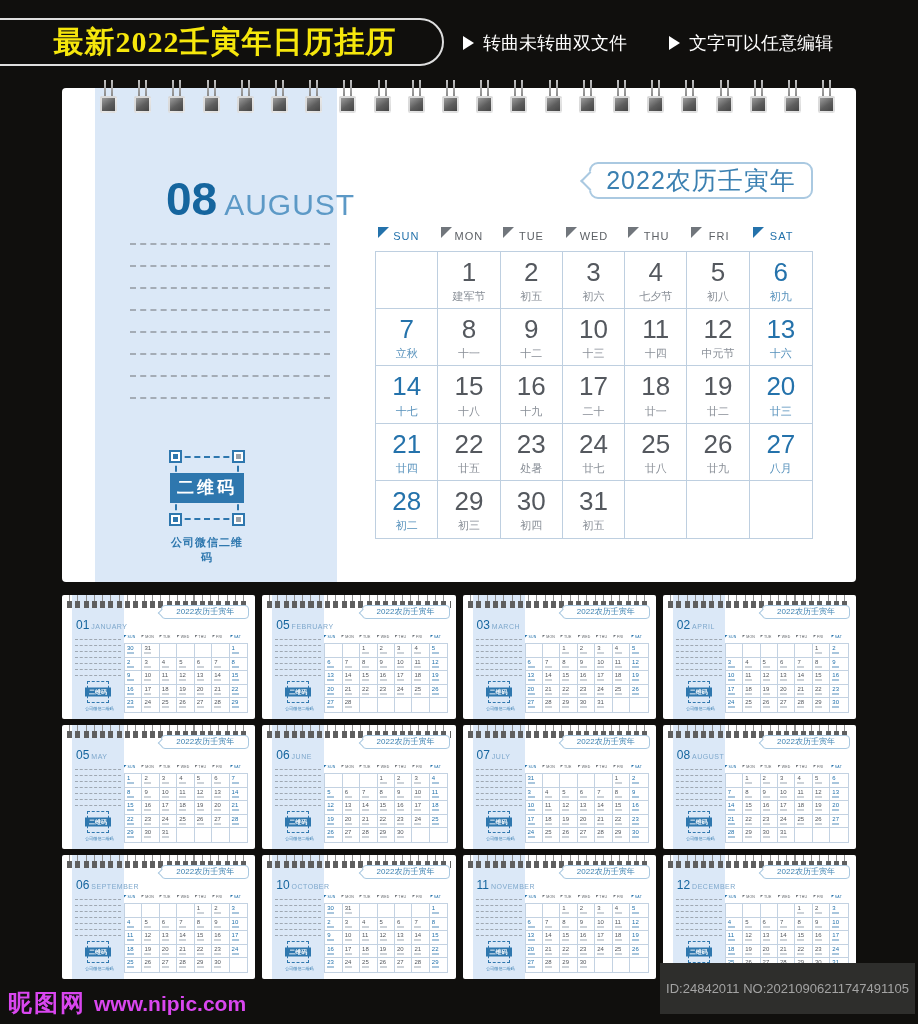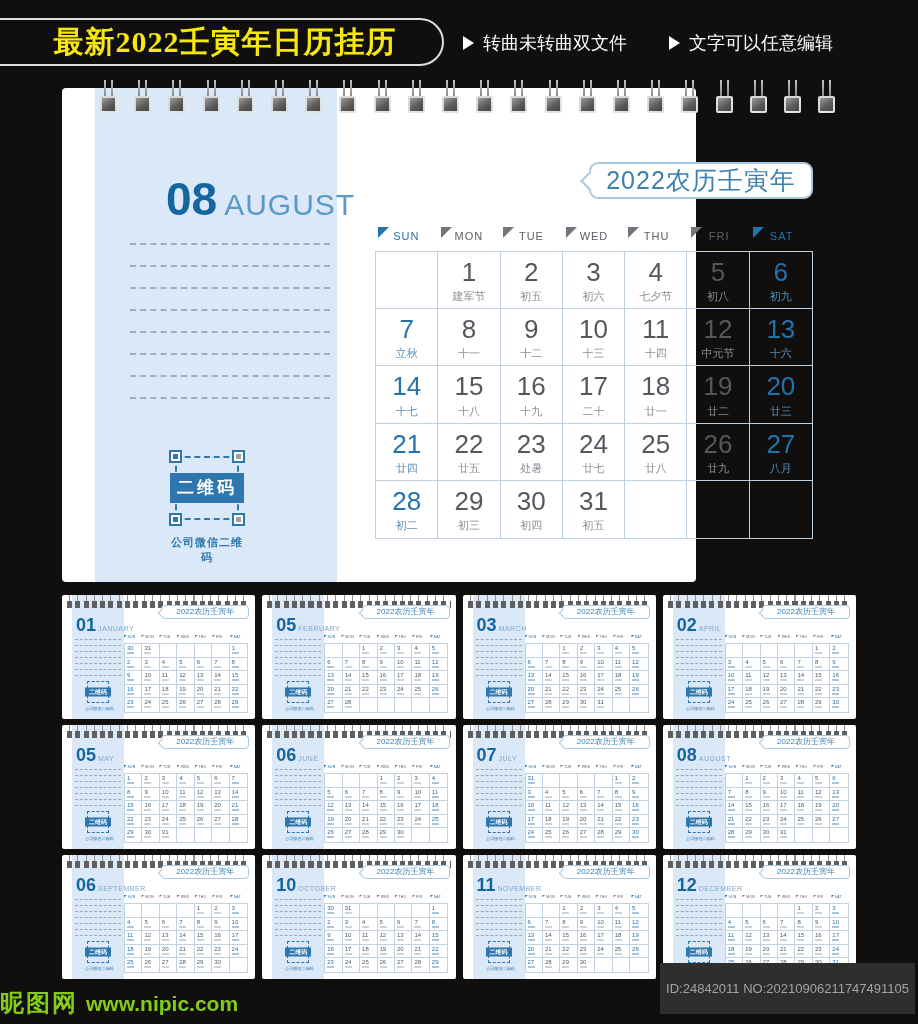--- a/index.html
+++ b/index.html
@@ -15,21 +15,21 @@
     border:2px solid #dedede;border-radius:27px;
     display:flex;align-items:center;justify-content:center;padding-left:34px;box-sizing:border-box;
   }
   .title-text{color:#f6e70c;font-size:30px;font-weight:bold;letter-spacing:1px;white-space:nowrap;}
   .note{position:absolute;top:31px;color:#ffffff;font-size:18px;display:flex;align-items:center;white-space:nowrap;padding-left:16px;}
   .note .tri{display:inline-block;width:0;height:0;border-left:11px solid #fff;
     border-top:7px solid transparent;border-bottom:7px solid transparent;margin-right:9px;}
   .note1{left:447px;} .note2{left:653px;}
 
   
-  .card{position:absolute;left:62px;top:88px;width:634px;height:494px;background:#ffffff;border-radius:4px;}
+  .card{position:absolute;left:62px;top:88px;width:794px;height:494px;background:#ffffff;border-radius:4px;}
   .panel{position:absolute;left:33px;top:0;width:242px;height:100%;background:#dbe8f7;}
   
   .clip{position:absolute;top:-8px;width:17px;height:34px;}
   .clip .w1,.clip .w2{position:absolute;top:0;width:2px;height:24px;background:linear-gradient(180deg,#c2c2c2,#6f6f6f);}
   .clip .w1{left:4px;} .clip .w2{left:11px;}
   .clip .foot{position:absolute;top:16px;left:0;width:17px;height:17px;box-sizing:border-box;
     background:linear-gradient(145deg,#9d9d9d 0%,#5d5d5d 55%,#454545 100%);
     border:2px solid rgba(255,255,255,.78);border-radius:2px;}
   
   .month-label{position:absolute;left:104px;top:84px;white-space:nowrap;}
@@ -72,21 +72,21 @@
   
   .thumbs{position:absolute;left:62px;top:595px;width:794px;
     display:grid;grid-template-columns:repeat(4,1fr);column-gap:7px;row-gap:6px;}
   .mini{position:relative;height:124px;background:#ffffff;border-radius:2px;}
   .mini-panel{position:absolute;left:10px;top:0;width:52px;height:100%;background:#dbe8f7;}
   .mini-wires{position:absolute;left:7px;right:7px;top:0;height:7px;
     background:repeating-linear-gradient(90deg,#909090 0 1px,transparent 1px 8.3px);}
   .mini-feet{position:absolute;left:5px;right:5px;top:6px;height:7px;
     background:repeating-linear-gradient(90deg,#5f5f5f 0 5px,transparent 5px 8.3px);}
   .mini-month{position:absolute;left:14px;top:20px;white-space:nowrap;}
-  .mini-num{font-size:18px;font-weight:bold;color:#15659e;}
+  .mini-num{font-size:12px;font-weight:normal;color:#15659e;}
   .mini-name{font-size:7px;color:#7fa8cc;margin-left:2px;letter-spacing:.5px;}
   .mini-notes{position:absolute;left:13px;top:44px;width:46px;}
   .mini-notes div{height:0;border-top:1px dashed #9fa8b2;margin-bottom:5px;}
   .mini-qr{position:absolute;left:14px;top:86px;width:44px;text-align:center;}
   .mini-qr-box{position:relative;width:20px;height:20px;margin:0 auto;border:1px dashed #2e77ae;}
   .mini-qr-banner{position:absolute;left:-3px;right:-3px;top:50%;transform:translateY(-50%);height:9px;
     background:#2e77ae;color:#fff;font-size:6px;line-height:9px;text-align:center;font-weight:bold;}
   .mini-qr-cap{margin-top:3px;color:#2e77ae;font-size:7px;transform:scale(.58);transform-origin:center top;white-space:nowrap;}
   .mini-bubble{position:absolute;right:6px;top:10px;width:88px;height:14px;box-sizing:border-box;background:#fff;
     border:1px solid #aac9e1;border-radius:4px;color:#3b80b1;font-size:8px;line-height:12px;text-align:center;}
@@ -103,21 +103,21 @@
     border:1px solid #c3d2e2;box-sizing:border-box;}
   .mcell{border-right:1px solid #c3d2e2;border-bottom:1px solid #c3d2e2;overflow:hidden;
     font-size:6px;color:#54585e;line-height:1;padding:1px 0 0 2px;text-align:left;}
   .mcell.no-r{border-right:none;} .mcell.no-b{border-bottom:none;}
   .mcell.we{color:#2472ab;}
   .mcell .ml{display:block;width:7px;height:2px;background:#ccd2d8;margin-top:1px;}
   .mcell.we .ml{background:#a9c6dd;}
 
   
   .footer{position:absolute;left:0;bottom:0;width:100%;height:40px;}
-  .logo{position:absolute;left:0;bottom:5px;color:#84cc16;white-space:nowrap;}
+  .logo{position:absolute;left:8px;bottom:5px;color:#d946ef;white-space:nowrap;}
   .logo-cn{font-size:24px;font-weight:bold;letter-spacing:2px;}
   .logo-url{font-size:21px;font-weight:600;margin-left:8px;}
   .img-id{position:absolute;right:3px;bottom:10px;color:#a3a3a3;font-size:13px;
     background:#2e2e2c;padding:18px 6px;white-space:nowrap;}
 </style>
 </head>
 <body>
 
 <div class="topbar">
   <div class="title-box">

